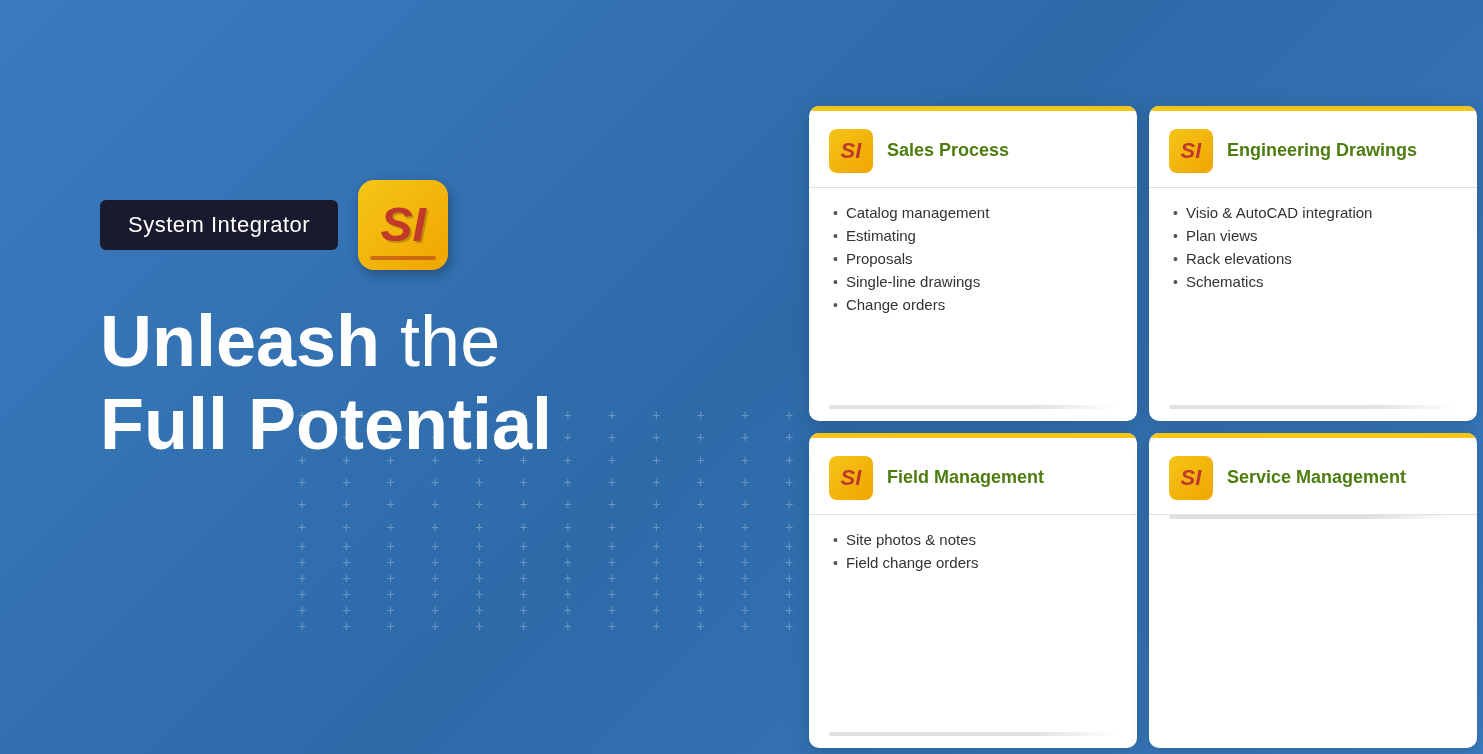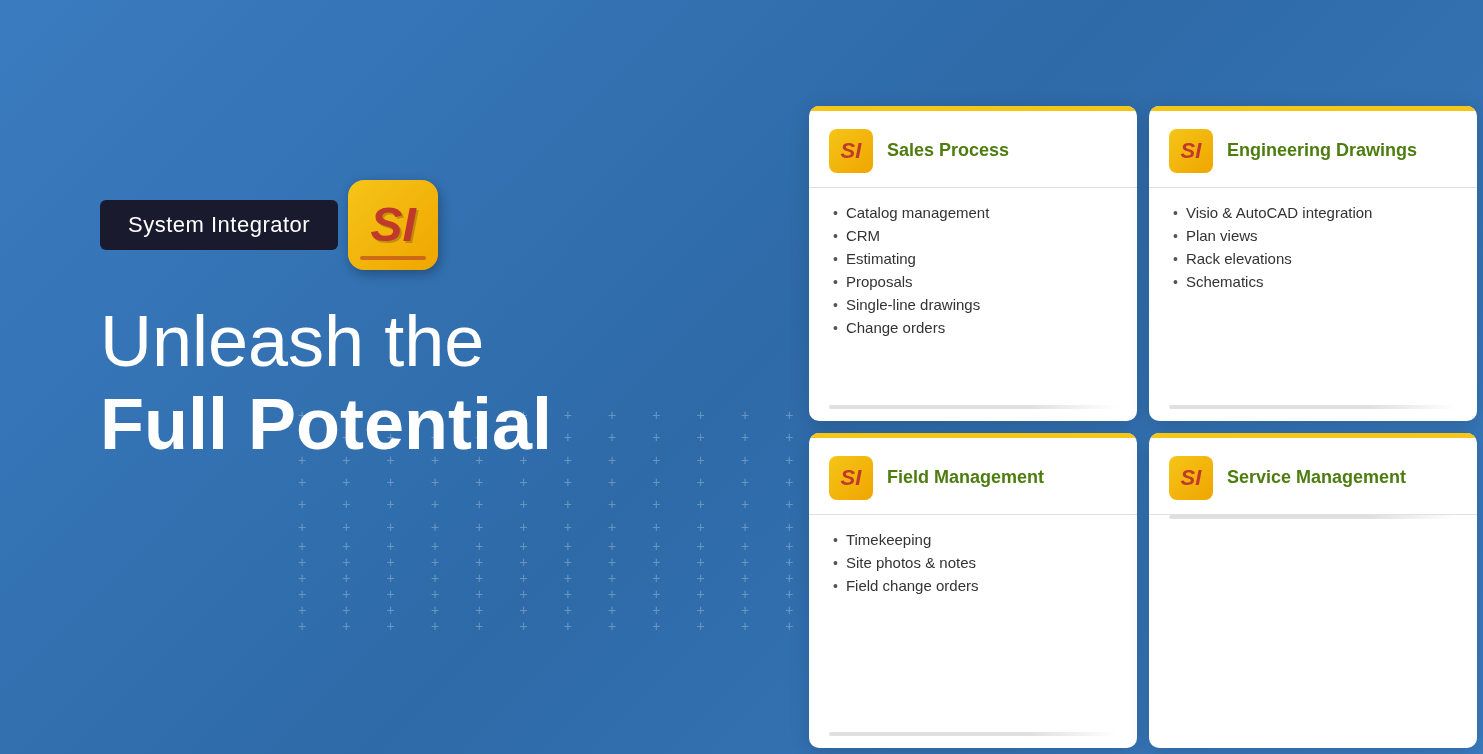--- a/index.html
+++ b/index.html
@@ -52,21 +52,21 @@
     .left-content {
       position: absolute;
       left: 100px;
       top: 180px;
       width: 560px;
     }
 
     .badge-container {
       display: flex;
       align-items: center;
-      gap: 10px;
+      gap: 20px;
       margin-bottom: 30px;
     }
 
     .system-integrator-badge {
       background: #1a1a2e;
       color: white;
       padding: 12px 28px;
       border-radius: 6px;
       font-size: 22px;
       font-weight: 400;
@@ -110,21 +110,21 @@
       line-height: 1.15;
     }
 
     .headline-line1 {
       font-size: 72px;
       font-weight: 400;
       display: block;
     }
 
     .headline-line1 strong {
-      font-weight: 400;
+      font-weight: 700;
     }
 
     .headline-line2 {
       font-size: 72px;
       font-weight: 900;
       display: block;
     }
 
     .headline-line3 {
       font-size: 72px;
@@ -436,23 +436,20 @@
           <span class="card-si-text">SI</span>
         </div>
         <span class="card-title">Sales Process</span>
       </div>
       <div class="card-body">
         <ul class="card-list">
           <li>
             <span>Catalog management</span>
           </li>
           <li>
-            <span>CRM</span>
-          </li>
-          <li>
             <span>Estimating</span>
           </li>
           <li>
             <span>Proposals</span>
           </li>
           <li>
             <span>Single-line drawings</span>
           </li>
           <li>
             <span>Change orders</span>
@@ -489,23 +486,20 @@
     <div class="card">
       <div class="card-header">
         <div class="card-si-logo">
           <span class="card-si-text">SI</span>
         </div>
         <span class="card-title">Field Management</span>
       </div>
       <div class="card-body">
         <ul class="card-list">
           <li>
-            <span>Timekeeping</span>
-          </li>
-          <li>
             <span>Site photos &amp; notes</span>
           </li>
           <li>
             <span>Field change orders</span>
           </li>
         </ul>
       </div>
       <div class="card-footer"></div>
     </div>
     <div class="card">

